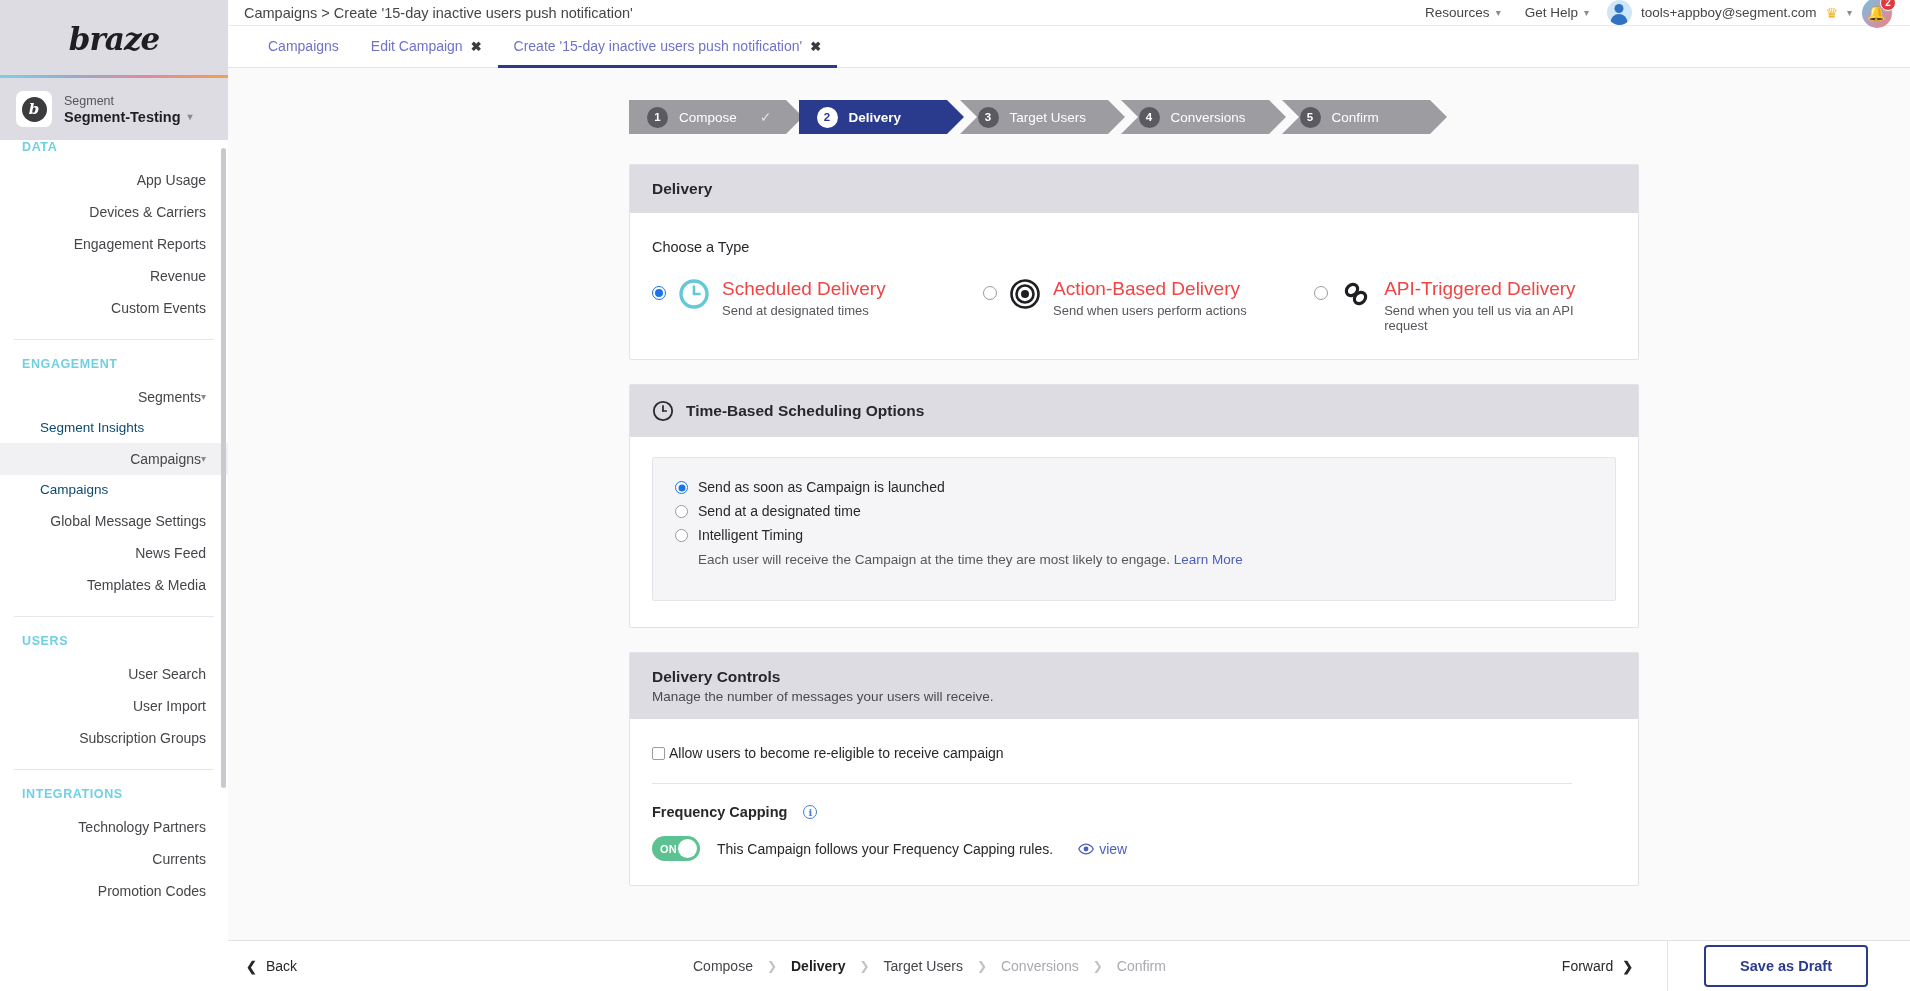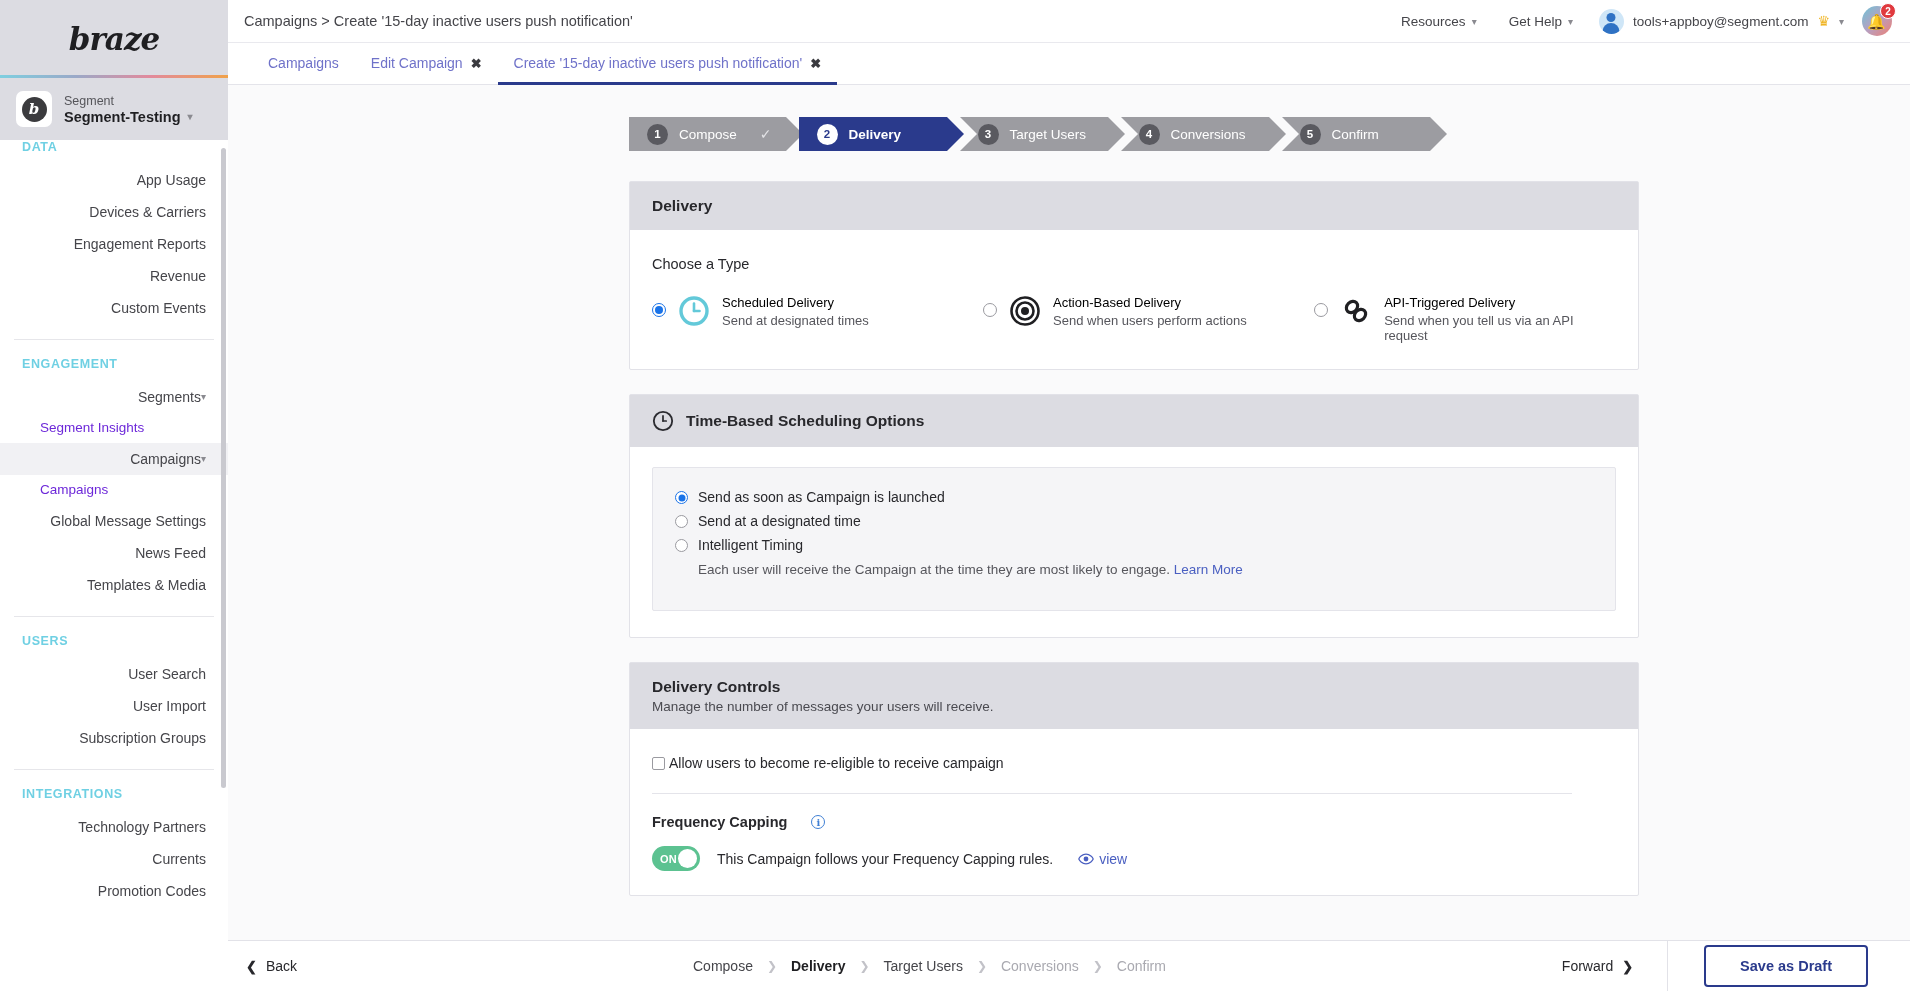--- a/index.html
+++ b/index.html
@@ -63,32 +63,32 @@
     font-size: 12.5px; font-weight: 700; color: #6fd0e3;
     letter-spacing: 0.6px; padding: 0 0 10px 22px;
   }
   .nav-item {
     font-size: 14px; color: #45454a; padding: 7px 22px 7px 22px;
     display: flex; align-items: center; justify-content: flex-end;
     cursor: pointer; line-height: 18px;
   }
   .nav-item.active { background: #f1f1f4; }
   .nav-sub {
-    font-size: 13.5px; color: #6d28d9; padding: 6px 22px 6px 40px;
+    font-size: 13.5px; color: #0c4a6e; padding: 6px 22px 6px 40px;
     cursor: pointer; line-height: 18px;
   }
   .nav-divider { height: 1px; background: #e6e6ea; margin: 15px 14px 17px 14px; }
   .caret { font-size: 10px; color: #8a8a90; }
 
   
   .main { flex: 1; display: flex; flex-direction: column; background: #fafafb; min-width: 0; }
 
   .topbar {
-    height: 43px; background: #ffffff; border-bottom: 1px solid #e9e9ee;
-    display: flex; align-items: center; padding: 0 18px 0 16px; gap: 8px;
+    height: 26px; background: #ffffff; border-bottom: 1px solid #e9e9ee;
+    display: flex; align-items: center; padding: 0 18px 0 16px; gap: 0;
   }
   .breadcrumb { font-size: 14.5px; color: #45454a; flex: 1; }
   .top-menu {
     font-size: 13.5px; color: #45454a; display: flex; align-items: center;
     gap: 6px; padding: 0 12px; cursor: pointer;
   }
   .user-chip { display: flex; align-items: center; gap: 9px; padding-left: 6px; cursor: pointer; }
   .user-avatar {
     width: 25px; height: 25px; border-radius: 50%; background: #cfe6f7;
     position: relative; overflow: hidden; flex: 0 0 25px;
@@ -183,21 +183,21 @@
     background: #fff; flex: 0 0 14px; margin-top: 11px; position: relative;
   }
   .radio.checked { border-color: #1a73e8; }
   .radio.checked::after {
     content: ''; position: absolute; left: 50%; top: 50%;
     width: 8px; height: 8px; border-radius: 50%; background: #1a73e8;
     transform: translate(-50%,-50%);
   }
   .type-icon { width: 32px; height: 32px; flex: 0 0 32px; margin-top: 3px; }
   .type-text { display: flex; flex-direction: column; gap: 3px; padding-top: 3px; }
-  .type-title { font-size: 13px; color: #000000; }
+  .type-title { font-size: 19px; color: #ef4444; }
   .type-desc { font-size: 13px; color: #56565c; }
 
   .sched-box {
     background: #f5f5f7; border: 1px solid #e4e4ea; border-radius: 2px;
     margin: 20px 22px 26px 22px; padding: 20px 22px;
   }
   .sched-opt { display: flex; align-items: flex-start; gap: 10px; margin-bottom: 5px; }
   .sched-radio {
     width: 13px; height: 13px; border-radius: 50%; border: 1px solid #9a9aa0;
     background: #fff; flex: 0 0 13px; margin-top: 3px; position: relative;
@@ -215,21 +215,21 @@
   .ctrl-body { padding: 26px 22px 24px 22px; }
   .check-row { display: flex; align-items: center; gap: 4px; padding-bottom: 22px; }
   .checkbox {
     width: 13px; height: 13px; border: 1px solid #9a9aa0; background: #fff;
     border-radius: 2px; flex: 0 0 13px;
   }
   .check-label { font-size: 14px; color: #28282c; }
   .hr { height: 1px; background: #e4e4ea; margin: 0 0 20px 0; width: 920px; }
   .freq-title {
     font-size: 14.5px; font-weight: 700; color: #28282c;
-    display: flex; align-items: center; gap: 24px; margin-bottom: 16px;
+    display: flex; align-items: center; gap: 16px; margin-bottom: 16px;
   }
   .info-icon {
     width: 14px; height: 14px; border-radius: 50%; border: 1.4px solid #3f7fd4;
     color: #3f7fd4; font-size: 10px; font-weight: 700; display: flex;
     align-items: center; justify-content: center; font-family: "DejaVu Serif", serif;
   }
   .freq-row { display: flex; align-items: center; gap: 17px; }
   .toggle {
     width: 48px; height: 25px; border-radius: 14px; background: #5cc291;
     display: flex; align-items: center; padding: 0 3px; cursor: pointer; position: relative;

